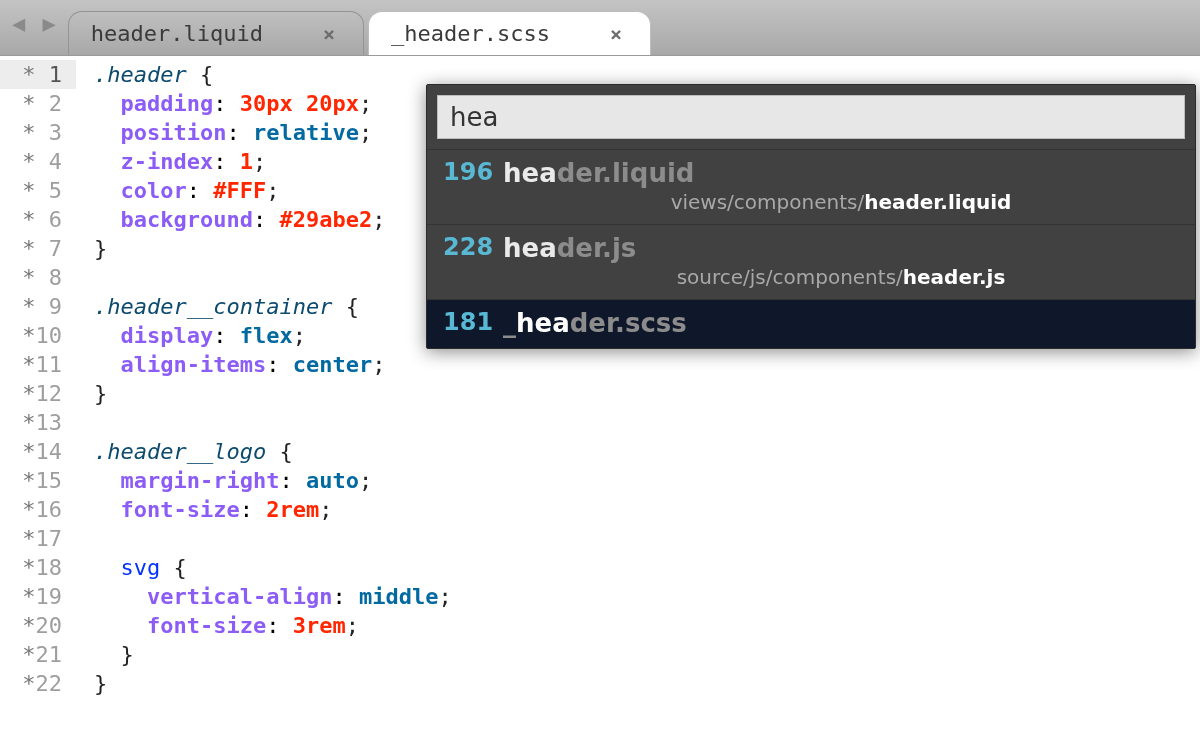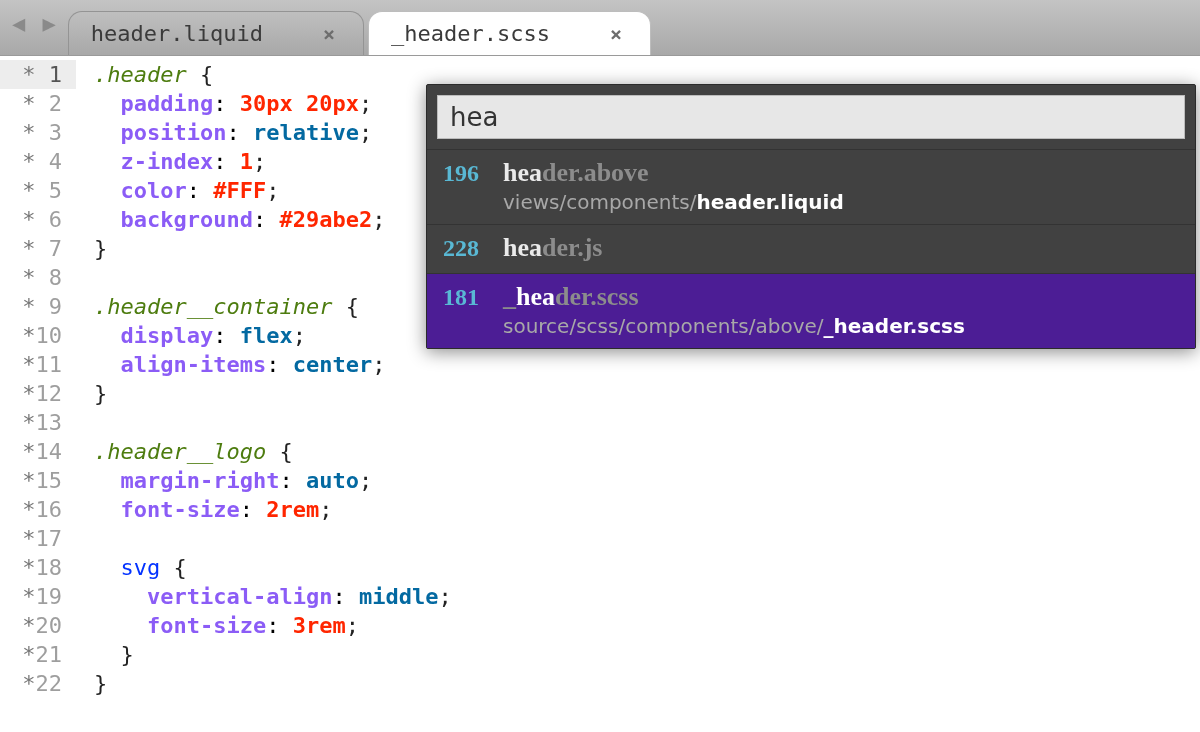--- a/index.html
+++ b/index.html
@@ -61,21 +61,21 @@
   .gutter .gl.first { background:#ededed; color:#555; }
   .content {
     position:absolute;
     left: 76px; right:0; top:0; bottom:0;
     font-size: 22px;
     padding: 4px 0 0 18px;
     white-space: pre;
     line-height: 29px;
   }
   .content .line { height:29px; }
-  .c-sel   { color:#4d7c0f; font-style: italic; }
+  .c-sel   { color:#0c4a6e; font-style: italic; }
   .c-prop  { color:#8b5cf6; font-weight: bold; }
   .c-num   { color:#ff2600; font-weight: bold; }
   .c-unit  { color:#ff2600; font-weight: bold; }
   .c-kw    { color:#0369a1; font-weight: bold; }
   .c-tag   { color:#0433ff; font-weight: normal; }
   .c-punct { color:#222; }
   .c-semi  { color:#222; }
   .c-hex   { color:#ff2600; font-weight: bold; }
 
   
@@ -99,27 +99,27 @@
     padding: 0 12px;
     color:#333;
     display:flex;
     align-items:center;
   }
   .finder .results .row {
     padding: 8px 16px 10px 16px;
     border-top:1px solid #333;
     cursor:pointer;
   }
-  .finder .results .row.selected { background:#4c1d95; }
-  .finder .row .topline { display:flex; align-items:center; font-size:26px; font-weight:bold;font-family:Liberation Serif, serif; }
+  .finder .results .row.selected { background:#0f172a; }
+  .finder .row .topline { display:flex; align-items:flex-start; font-size:26px; font-weight:bold; }
   .finder .row .score { color:#59b8d4; width:60px; font-size:24px; font-weight:600;}
   .finder .row .fname { color:#8c8c8c; }
   .finder .row .fname .m { color:#eaeaea; }
   .finder .row.selected .fname .m { color:#fff; }
-  .finder .row .path { color:#a8a8a8; font-size:20px; padding-left:60px; padding-top:2px;}
+  .finder .row .path { color:#a8a8a8; font-size:20px; padding-left:60px; padding-top:2px;text-align:center;}
   .finder .row .path .m { color:#fff; font-weight:bold;}
 </style>
 </head>
 <body>
 
 <div class="tabbar">
   <div class="navarrows">
     <span>◀</span>&nbsp;<span>▶</span>
   </div>
   <div class="tab inactive">
@@ -161,31 +161,31 @@
 </div>
 
 <div class="finder">
   <div class="search">
     <span>hea</span>
   </div>
   <div class="results" id="finder-results">
       <div class="row">
         <div class="topline">
           <span class="score">196</span>
-          <span class="fname"><span class="m">hea</span><span>der.above</span></span>
+          <span class="fname"><span class="m">hea</span><span>der.liquid</span></span>
         </div>
         <div class="path"><span>views/components/</span><span class="m">header.liquid</span></div>
       </div>
       <div class="row">
         <div class="topline">
           <span class="score">228</span>
           <span class="fname"><span class="m">hea</span><span>der.js</span></span>
         </div>
+        <div class="path"><span>source/js/components/</span><span class="m">header.js</span></div>
       </div>
       <div class="row selected">
         <div class="topline">
           <span class="score">181</span>
           <span class="fname"><span>_</span><span class="m">hea</span><span>der.scss</span></span>
         </div>
-        <div class="path"><span>source/scss/components/above/</span><span class="m">_header.scss</span></div>
       </div>
     </div>
 </div>
 
 </body></html>

